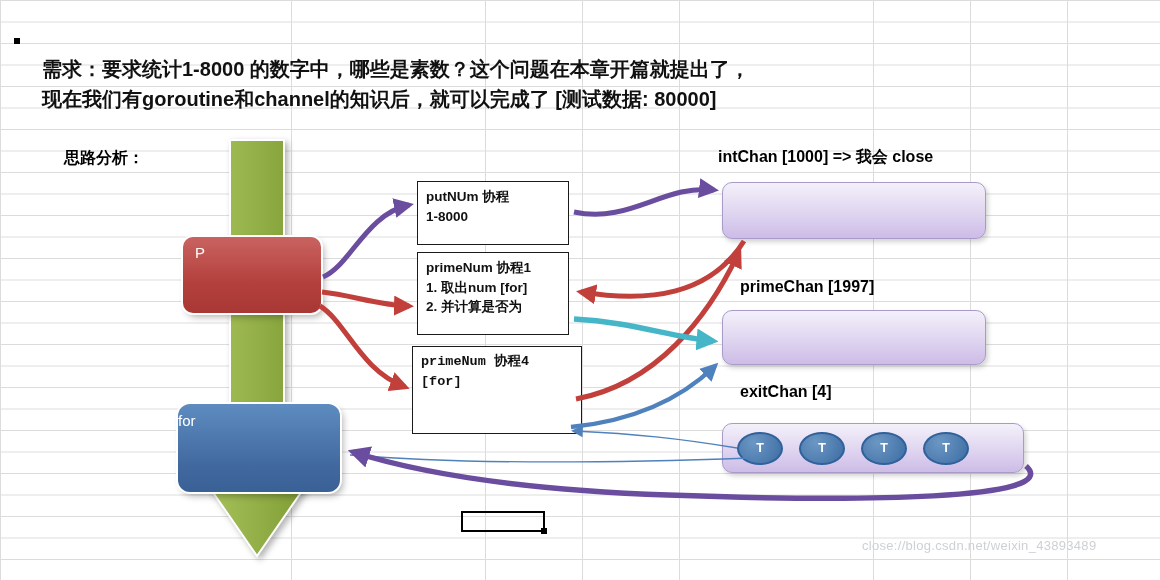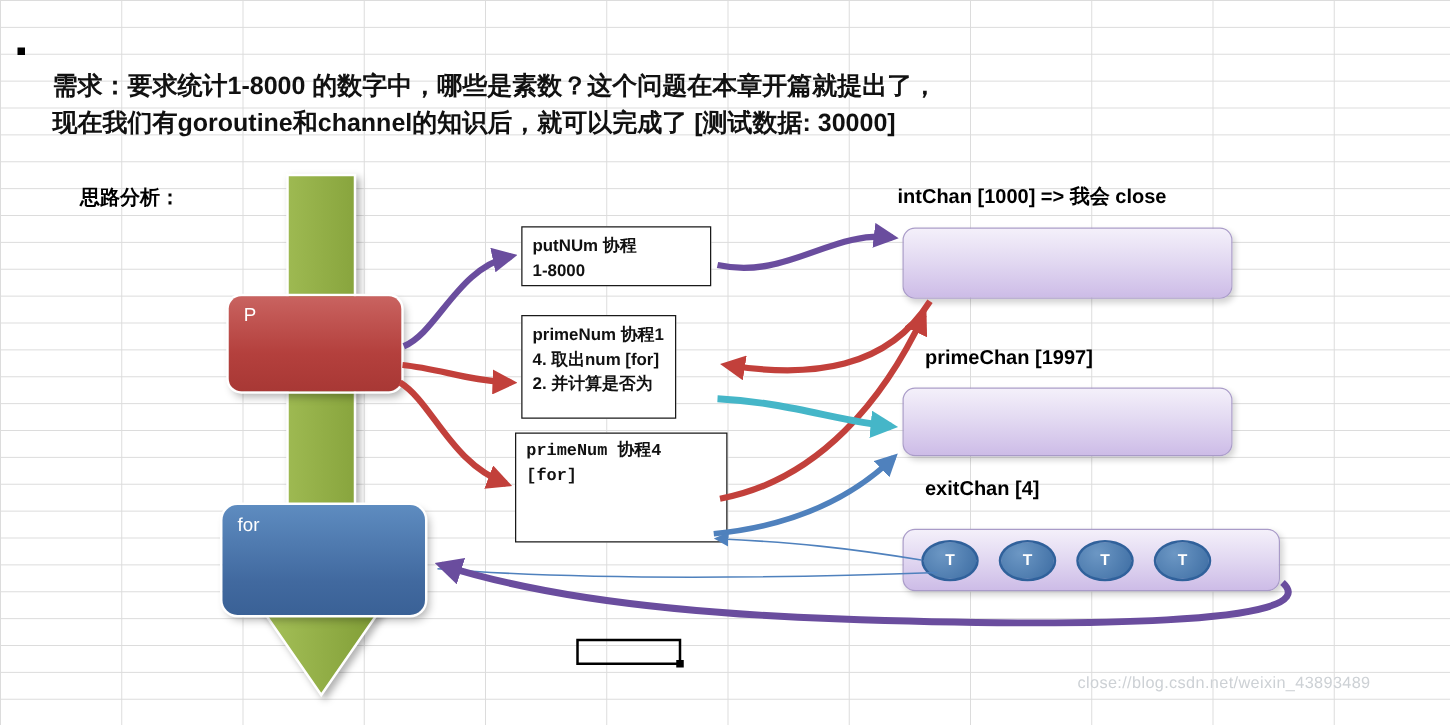--- a/index.html
+++ b/index.html
@@ -23,21 +23,21 @@
   .node-red{
     left:183px;top:237px;width:138px;height:76px;border-radius:10px;z-index:3;
     background:linear-gradient(180deg,#c96360 0%,#b4403d 60%,#a83835 100%);
     box-shadow:0 0 0 2px #fff,3px 4px 7px rgba(0,0,0,.3);
     color:#fff;font-size:15px;padding:7px 12px;
   }
   .node-blue{
     left:178px;top:404px;width:162px;height:88px;border-radius:12px;z-index:3;
     background:linear-gradient(180deg,#5e8cc0 0%,#41699f 70%,#3a6196 100%);
     box-shadow:0 0 0 2px #fff,3px 4px 7px rgba(0,0,0,.3);
-    color:#fff;font-size:15px;padding:8px 12px;
+    color:#fff;font-size:15px;padding:8px 0;
   }
   .chanlabel{font-size:16px;font-weight:700;color:#000;z-index:3;white-space:nowrap;}
   .chanrect{
     border:1px solid #a99bc8;border-radius:10px;z-index:2;
     background:linear-gradient(180deg,#f4f0fa 0%,#e3daf2 45%,#cdbce7 100%);
     box-shadow:2px 3px 5px rgba(0,0,0,.18);
   }
   .tok-row{display:flex;align-items:center;gap:16px;padding-left:14px;height:100%;}
   .tok{
     width:46px;height:33px;border-radius:50%;
@@ -56,48 +56,48 @@
 </style>
 </head>
 <body>
 
 <div id="canvas">
 
   <div class="abs corner-dot"></div>
 
   <div class="abs title-block">
     <div>需求：要求统计1-8000 的数字中，哪些是素数？这个问题在本章开篇就提出了，</div>
-    <div>现在我们有goroutine和channel的知识后，就可以完成了 [测试数据: 30000]</div>
+    <div>现在我们有goroutine和channel的知识后，就可以完成了 [测试数据: 80000]</div>
   </div>
   <div class="abs analysis-label">思路分析：</div>
 
   <svg class="base" width="1160" height="580">
     <defs>
       <linearGradient id="greenGrad" x1="0" y1="0" x2="1" y2="0">
         <stop offset="0" stop-color="#a9c45c"></stop>
         <stop offset="1" stop-color="#7d9a33"></stop>
       </linearGradient>
     </defs>
     <polygon points="230,140 284,140 284,478 311,478 257,556 203,478 230,478" fill="url(#greenGrad)" stroke="#ffffff" stroke-width="2" style="filter:drop-shadow(3px 3px 3px rgba(0,0,0,.3));"></polygon>
   </svg>
 
   <div class="abs node-red">
     <span>P</span>
   </div>
   <div class="abs node-blue">
     <span>for</span>
   </div>
 
-  <div class="abs whitebox" style="left:417px;top:181px;width:152px;height:48px;">
+  <div class="abs whitebox" style="left:417px;top:181px;width:152px;height:64px;">
     <div>putNUm 协程</div>
     <div>1-8000</div>
   </div>
-  <div class="abs whitebox" style="left:417px;top:252px;width:124px;height:83px;">
+  <div class="abs whitebox" style="left:417px;top:252px;width:152px;height:83px;">
     <div>primeNum 协程1</div>
-    <div>4. 取出num [for]</div>
+    <div>1. 取出num [for]</div>
     <div>2. 并计算是否为</div>
   </div>
   <div class="abs whitebox" style="left:412px;top:346px;width:170px;height:88px;font-family:Liberation Mono, monospace;">
     <div>primeNum 协程4</div>
     <div>[for]</div>
   </div>
 
   <div class="abs chanlabel" style="left:718px;top:147px;">intChan [1000]  =&gt; 我会 close</div>
   <div class="abs chanlabel" style="left:740px;top:278px;">primeChan [1997]</div>
   <div class="abs chanlabel" style="left:740px;top:383px;">exitChan [4]</div>

